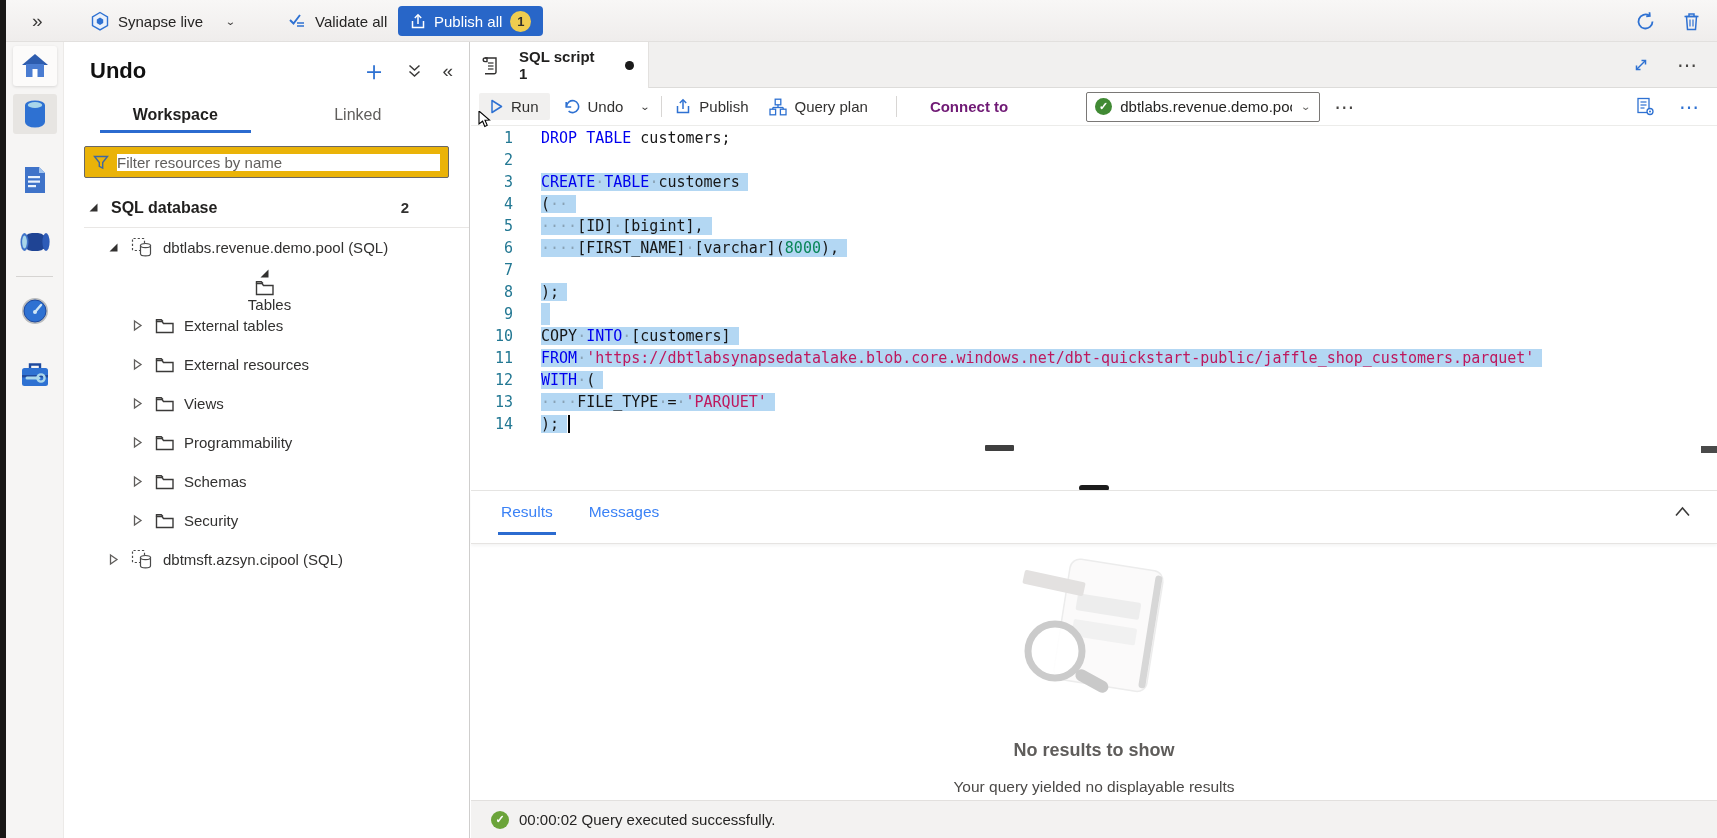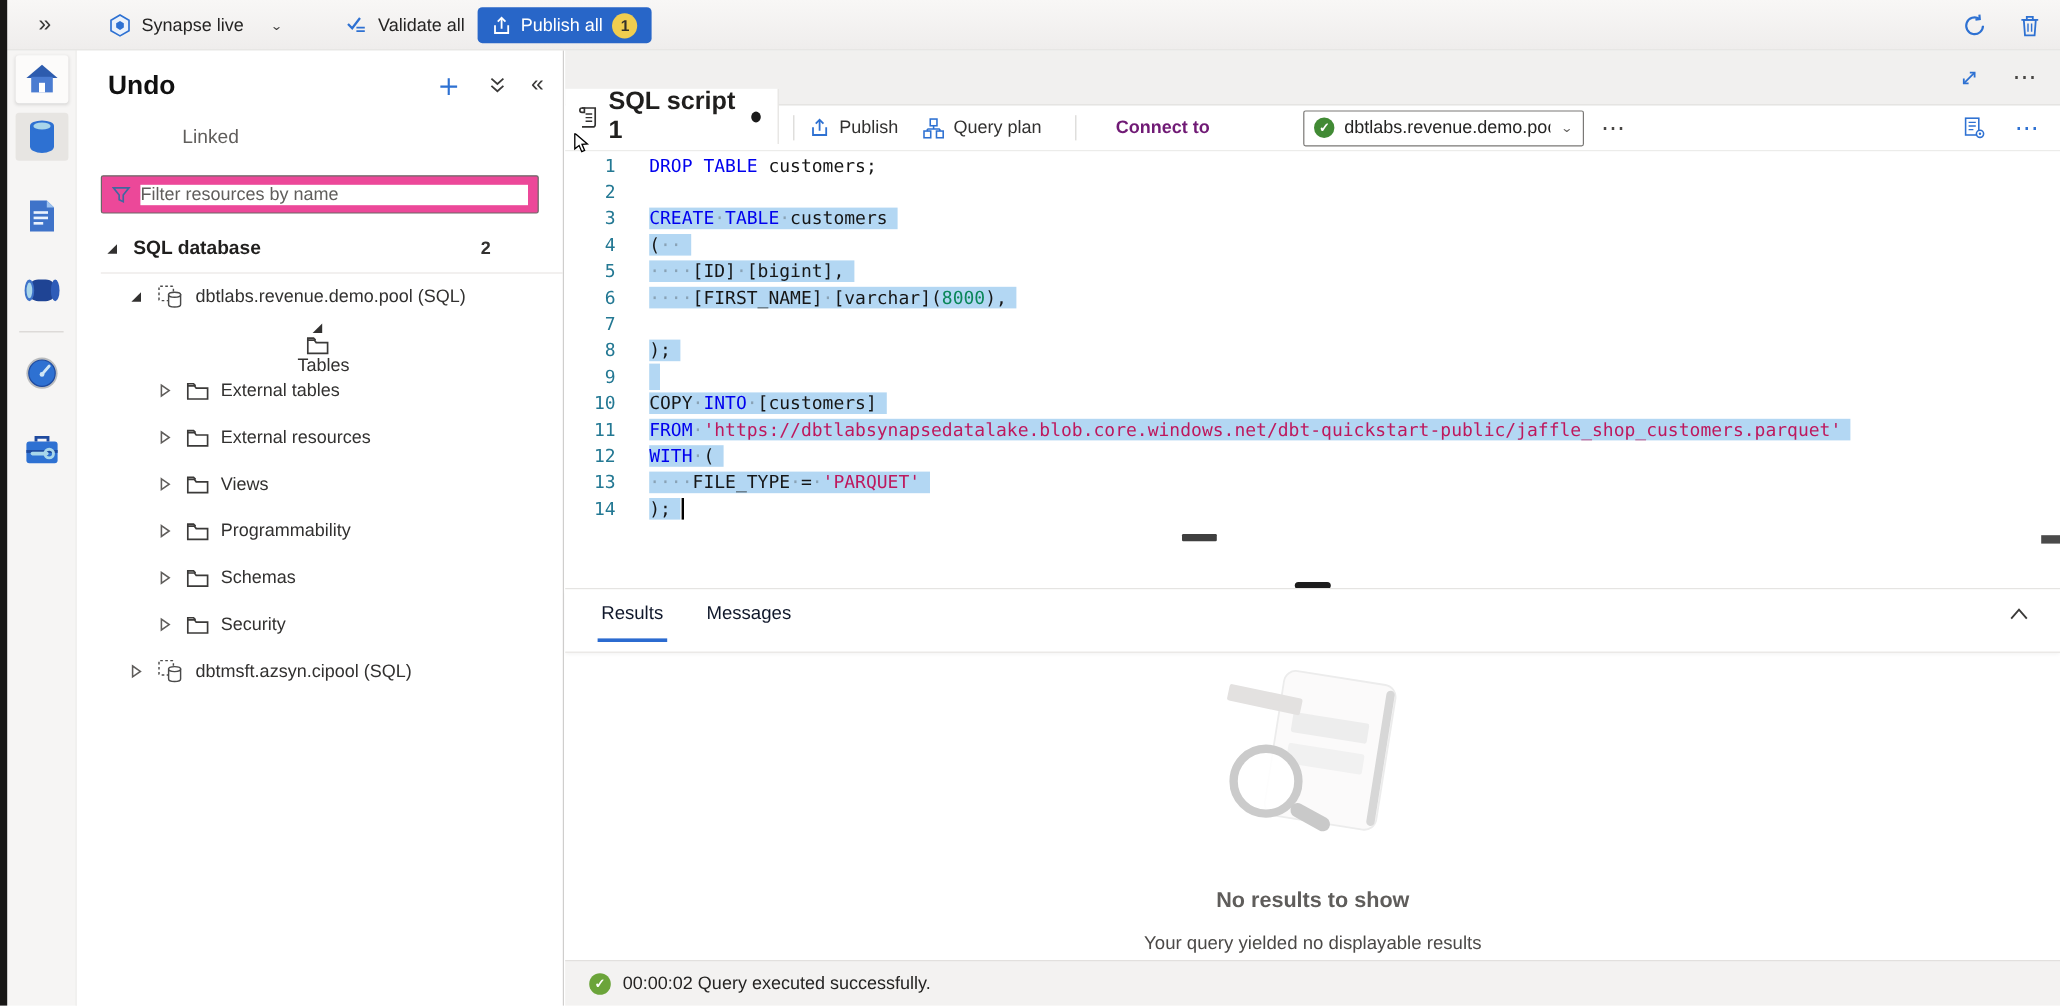--- a/index.html
+++ b/index.html
@@ -39,35 +39,35 @@
   .dp-header { display:flex; align-items:center; padding:16px 16px 0 26px; }
   .dp-title { font-size:22px; font-weight:700; color:#111; }
   .dp-header-icons { margin-left:auto; display:flex; align-items:center; gap:20px; }
   .dp-plus { color:#2e71d2; font-size:27px; font-weight:300; line-height:20px; }
   .dp-collapse { font-size:19px; color:#3b3a39; }
   .dp-tabs { display:flex; padding:0 20px; margin-top:14px; }
   .dp-tab { width:183px; text-align:center; font-size:16px; color:#605e5c; padding:8px 0 9px; position:relative; }
   .dp-tab.active { color:#201f1e; font-weight:600; }
   .dp-tab.active::after { content:""; position:absolute; left:16px; right:16px; bottom:0; height:3px; background:#2b6bd0; }
   .dp-filter { margin:13px 20px 0; height:32px; border:1px solid #696765; border-radius:2px;
-    display:flex; align-items:center; padding:0 8px; gap:8px; background:#ec4899; }
+    display:flex; align-items:center; padding:0 8px; gap:8px; background:#eab308; }
   .dp-filter input { border:none; outline:none; flex:1; font-size:15px; font-family:inherit; color:#252423; }
   .dp-filter input::placeholder { color:#605e5c; }
   .tree { margin-top:10px; }
   .tree-row { height:39px; display:flex; align-items:center; font-size:15px; color:#323130; padding-right:60px; }
   .tree-row.header-row { font-size:16px; font-weight:600; color:#201f1e; }
   .tree-sep { height:1px; background:#e9e7e5; margin:0 0 0 20px; }
   .twisty { width:15px; margin-right:10px; display:flex; justify-content:center; }
   .tree-icon { margin-right:9px; display:flex; }
   .tree-count { margin-left:auto; font-size:15px; color:#323130; }
 
   
   .tab-strip { position:absolute; left:0; right:0; top:0; height:46px; background:#f1f0ef; border-bottom:1px solid #dddcda; }
   .doc-tab { position:absolute; left:0; top:0; width:178px; height:46px; background:#fff; border-right:1px solid #e3e1df;
-    display:flex; align-items:center; padding:0 14px 0 10px; gap:9px; font-size:21px; font-weight:600; color:#201f1e; z-index:2;margin-top:32px; }
+    display:flex; align-items:center; padding:0 14px 0 10px; gap:21px; font-size:15px; font-weight:600; color:#201f1e; z-index:2; }
   .dirty-dot { margin-left:auto; width:9px; height:9px; border-radius:50%; background:#1b1b1b; }
   .strip-right { position:absolute; right:18px; top:0; height:46px; display:flex; align-items:center; gap:28px; }
   .dots { font-size:20px; letter-spacing:2px; line-height:10px; }
   .dots-dark { color:#484644; } .dots-blue { color:#2e71d2; }
 
   
   .toolbar { position:absolute; left:0; right:0; top:46px; height:38px; background:#fff; border-bottom:1px solid #ececea;
     display:flex; align-items:center; font-size:15px; color:#323130; }
   .tbn { display:flex; align-items:center; gap:8px; }
   .run-btn { margin-left:8px; padding:5px 11px; background:#f1f0ef; border-radius:2px; }
@@ -99,21 +99,21 @@
   .caret { display:inline-block; width:2px; height:18px; background:#000; vertical-align:-4px; margin-left:1px; }
 
   .hscroll-thumb { position:absolute; left:514px; top:403px; width:29px; height:6px; background:#3f3f3f; border-radius:1px; }
   .edge-thumb { position:absolute; right:0; top:404px; width:16px; height:7px; background:#4a4a4a; }
   .splitter-handle { position:absolute; left:50%; transform:translateX(-50%); top:443px; width:30px; height:6px; background:#1c1c1c; border-radius:3px; }
 
   
   .results { position:absolute; left:0; right:0; top:448px; bottom:38px; border-top:1px solid #e5e4e2; background:#fff; }
   .res-header { height:53px; display:flex; align-items:flex-start; padding:12px 0 0 30px; position:relative;
     border-bottom:1px solid #e6e4e2; box-shadow:0 2px 3px rgba(0,0,0,.045); }
-  .res-tab { font-size:15.5px; color:#0f172a; padding-bottom:14px; position:relative; }
+  .res-tab { font-size:15.5px; color:#3b82f6; padding-bottom:14px; position:relative; }
   .res-tab.active::after { content:""; position:absolute; left:-3px; right:-3px; bottom:0; height:3px; background:#2b6bd0; }
   .res-tab + .res-tab { margin-left:36px; }
   .res-collapse { position:absolute; right:26px; top:14px; }
   .res-body { display:flex; flex-direction:column; align-items:center; }
   .empty-title { margin-top:26px; font-size:18px; font-weight:600; color:#5f5d5b; }
   .empty-sub { margin-top:17px; font-size:15.5px; color:#4b4947; }
 
   .status-bar { position:absolute; left:0; right:0; bottom:0; height:38px; background:#f3f2f1; border-top:1px solid #e2e0de;
     display:flex; align-items:center; gap:10px; padding-left:20px; font-size:15px; color:#252423; }
   .okc-status { width:18px; height:18px; background:#6ba43a; font-size:11px; }
@@ -255,20 +255,21 @@
         <svg width="15" height="16" viewBox="0 0 15 16">
             <polyline points="2.5,2.5 7.5,7 12.5,2.5" fill="none" stroke="#3b3a39" stroke-width="1.5"></polyline>
             <polyline points="2.5,8.5 7.5,13 12.5,8.5" fill="none" stroke="#3b3a39" stroke-width="1.5"></polyline>
           </svg>
       </span>
       <span class="dp-collapse">«</span>
     </span>
   </div>
 
   <div class="dp-tabs">
+    <div class="dp-tab active">Workspace</div>
     <div class="dp-tab">Linked</div>
   </div>
 
   <div class="dp-filter">
     <span>
       <svg width="16" height="15" viewBox="0 0 16 15">
           <path d="M1.5 1.5 h13 L9.7 7.5 v5.6 l-3.4 -1.7 V7.5 z" fill="none" stroke="#40679f" stroke-width="1.4"></path>
         </svg>
     </span>
     <input type="text" placeholder="Filter resources by name" style="">

